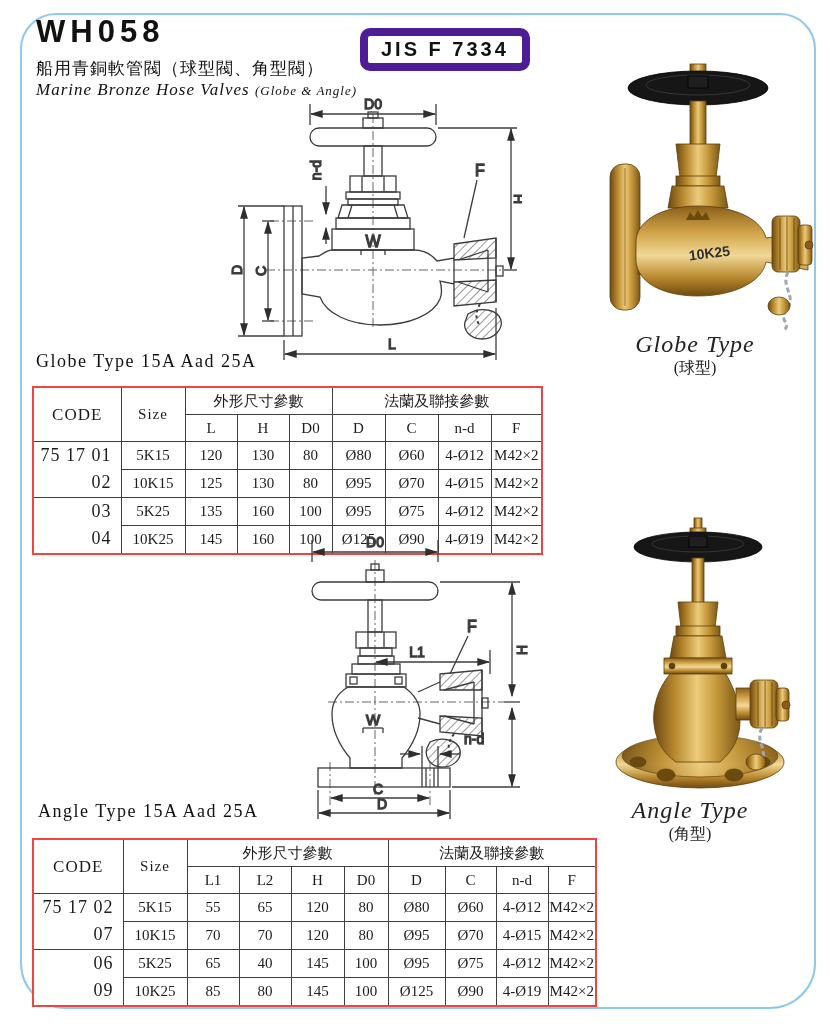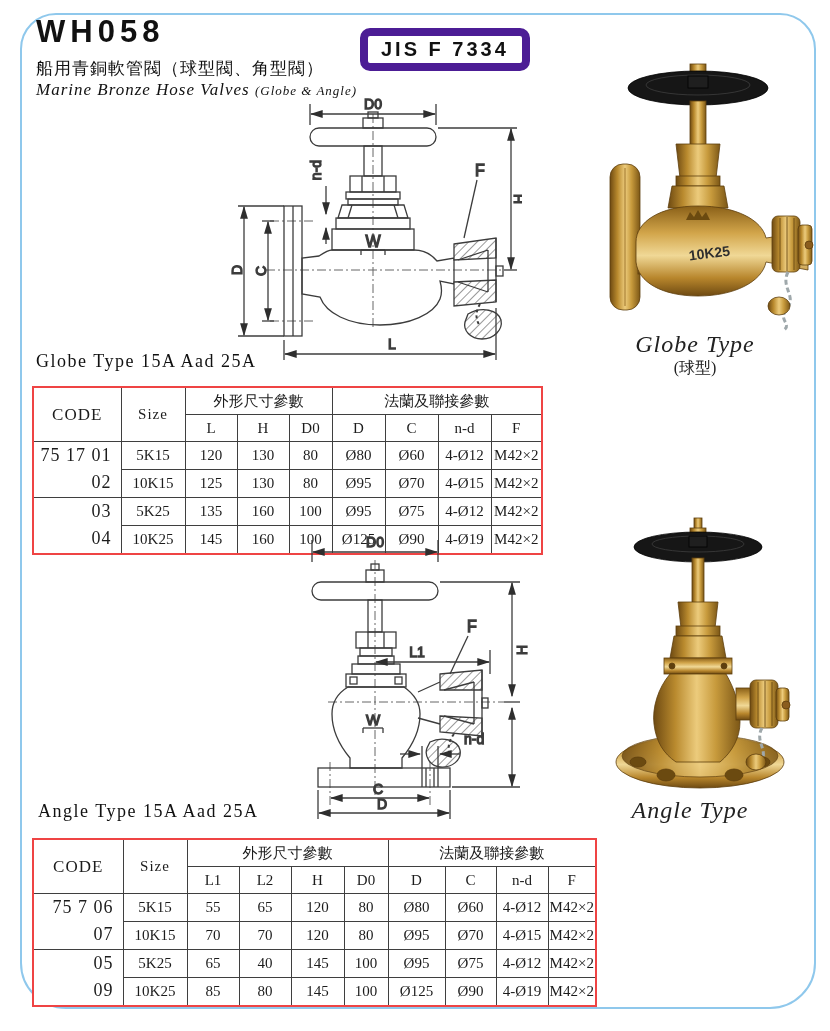--- a/index.html
+++ b/index.html
@@ -461,20 +461,21 @@
     </g>
     <g>
       <path d="M164,216 C156,230 172,238 162,252" fill="none" stroke="#9fa8ab" stroke-width="3" stroke-dasharray="5 3"></path>
       <ellipse cx="158" cy="250" rx="10" ry="8" fill="url(#bh2)"></ellipse>
     </g>
   </g>
 </svg>
 
 <div id="angle-caption" class="abs caption">
   <div class="l1">Angle Type</div>
+  <div class="l2">(角型)</div>
 </div>
 <div id="angle-title" class="abs section-title">Angle Type 15A Aad 25A</div>
 
 <table id="angle-table" class="abs">
   <colgroup>
       <col style="width:90px">
       <col style="width:64px">
       <col style="width:52px">
       <col style="width:52px">
     <col style="width:53px">
@@ -498,21 +499,21 @@
       <th class="sub">D0</th>
       <th class="sub">D</th>
       <th class="sub">C</th>
       <th class="sub">n-d</th>
       <th class="sub">F</th>
     </tr>
   </thead>
   <tbody>
     <tr>
       <td rowspan="2" class="code">
-        <div>75 7 06</div>
+        <div>75 17 02</div>
           <div>07</div>
         </td>
       <td>5K15</td>
       <td>55</td>
       <td>65</td>
       <td>120</td>
       <td>80</td>
       <td>Ø80</td>
       <td>Ø60</td>
       <td>4-Ø12</td>
@@ -524,21 +525,21 @@
       <td>70</td>
       <td>120</td>
       <td>80</td>
       <td>Ø95</td>
       <td>Ø70</td>
       <td>4-Ø15</td>
       <td>M42×2</td>
     </tr>
     <tr>
       <td rowspan="2" class="code">
-        <div>05</div>
+        <div>06</div>
           <div>09</div>
         </td>
       <td>5K25</td>
       <td>65</td>
       <td>40</td>
       <td>145</td>
       <td>100</td>
       <td>Ø95</td>
       <td>Ø75</td>
       <td>4-Ø12</td>

